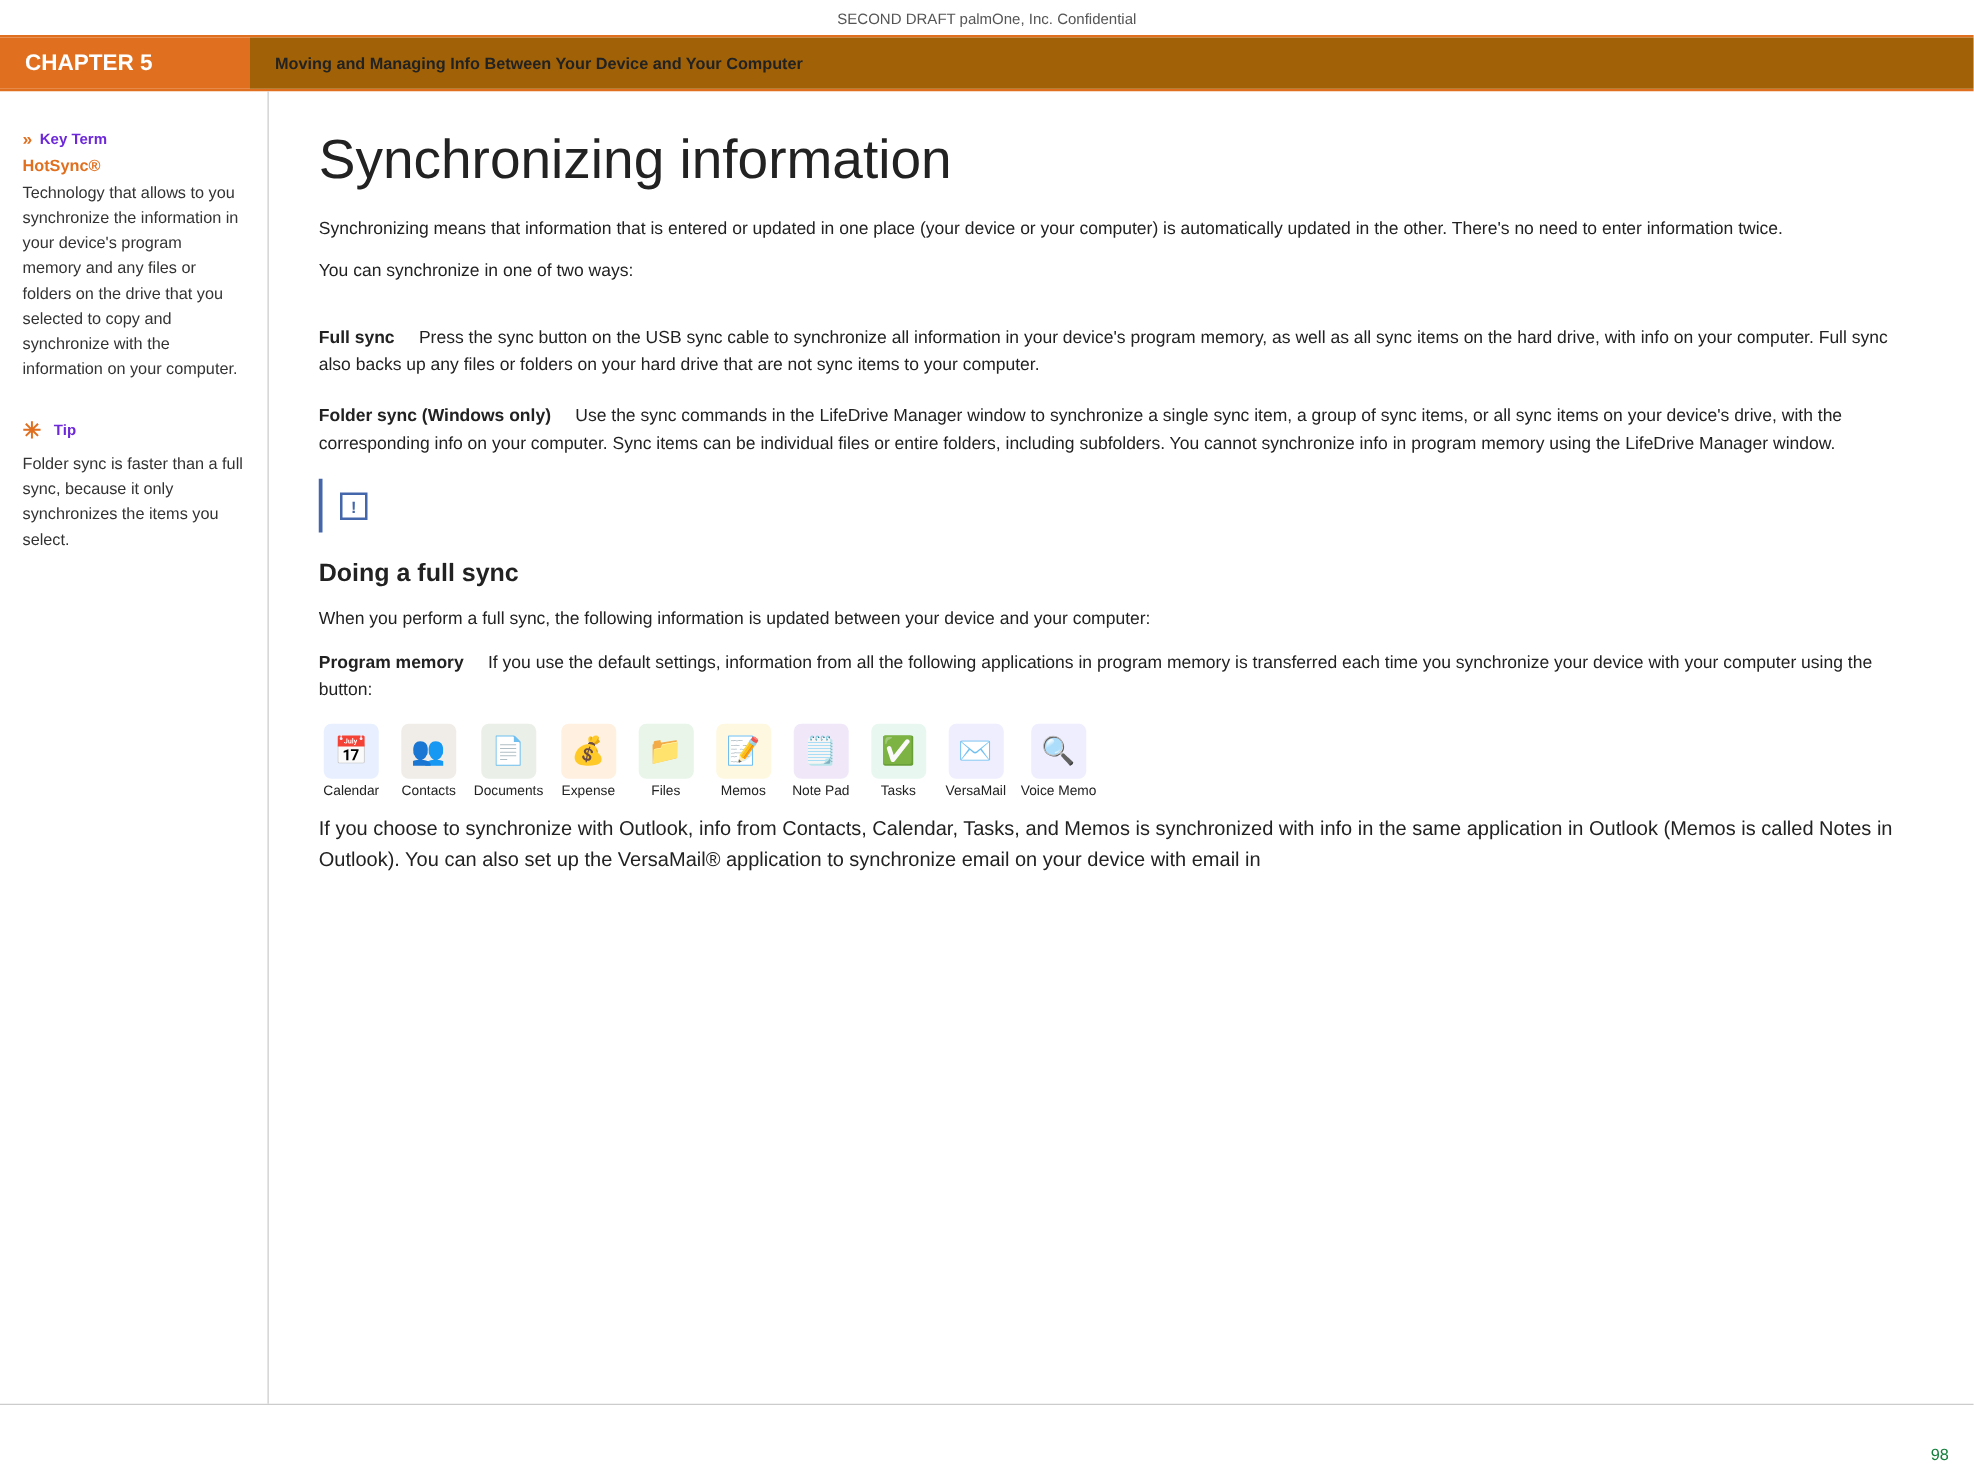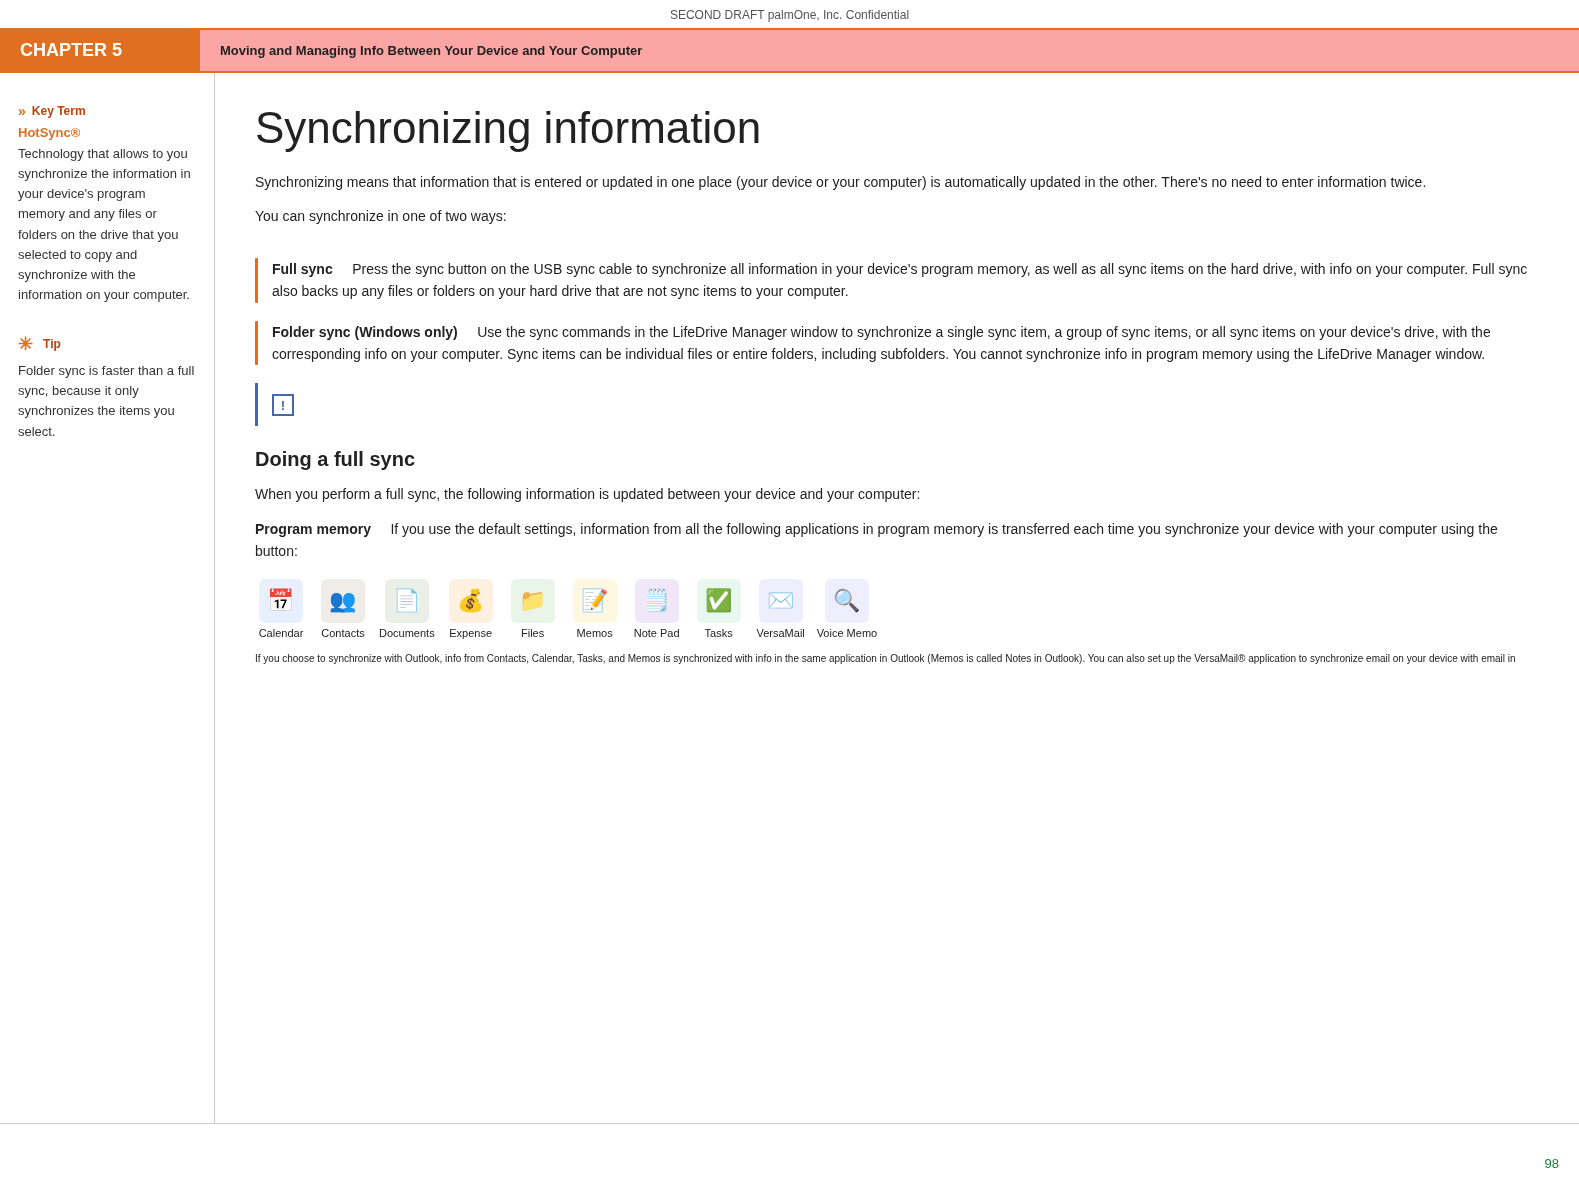--- a/index.html
+++ b/index.html
@@ -33,21 +33,21 @@
       background: #e07020;
       color: #fff;
       font-weight: bold;
       font-size: 18px;
       padding: 10px 20px;
       min-width: 200px;
       display: flex;
       align-items: center;
     }
     .chapter-title {
-      background: #fca5a5;
+      background: #a16207;
       color: #222;
       font-weight: bold;
       font-size: 13px;
       padding: 10px 20px;
       flex: 1;
       display: flex;
       align-items: center;
     }
 
     
@@ -73,21 +73,21 @@
       gap: 6px;
     }
     .sidebar-chevron {
       color: #e07020;
       font-size: 14px;
       font-weight: bold;
     }
     .sidebar-section-title {
       font-size: 12px;
       font-weight: bold;
-      color: #c2410c;
+      color: #6d28d9;
     }
     .sidebar-term {
       font-weight: bold;
       color: #e07020;
       font-size: 13px;
       margin-bottom: 4px;
     }
     .sidebar-body {
       font-size: 13px;
       color: #333;
@@ -125,20 +125,21 @@
       color: #222;
       line-height: 1.6;
       margin-bottom: 30px;
     }
 
     
     .sync-block {
       display: flex;
       margin-bottom: 18px;
       position: relative;
+      flex-direction: column;
     }
     .sync-bar {
       width: 3px;
       background: #e07020;
       margin-right: 14px;
       flex-shrink: 0;
       border-radius: 1px;
     }
     .sync-content {
       flex: 1;
@@ -247,21 +248,21 @@
       color: #222;
       margin-top: 43px;
     }
     .footer-page {
       color: #15803d;
       font-size: 13px;
     }
 
     
     .outlook-text {
-      font-size: 10px;
+      font-size: 16px;
       color: #222;
       line-height: 1.6;
       margin-top: 6px;
     }
   </style>
 </head>
 <body>
 
 <div class="top-bar">
   <span>SECOND DRAFT palmOne, Inc.  Confidential</span>

